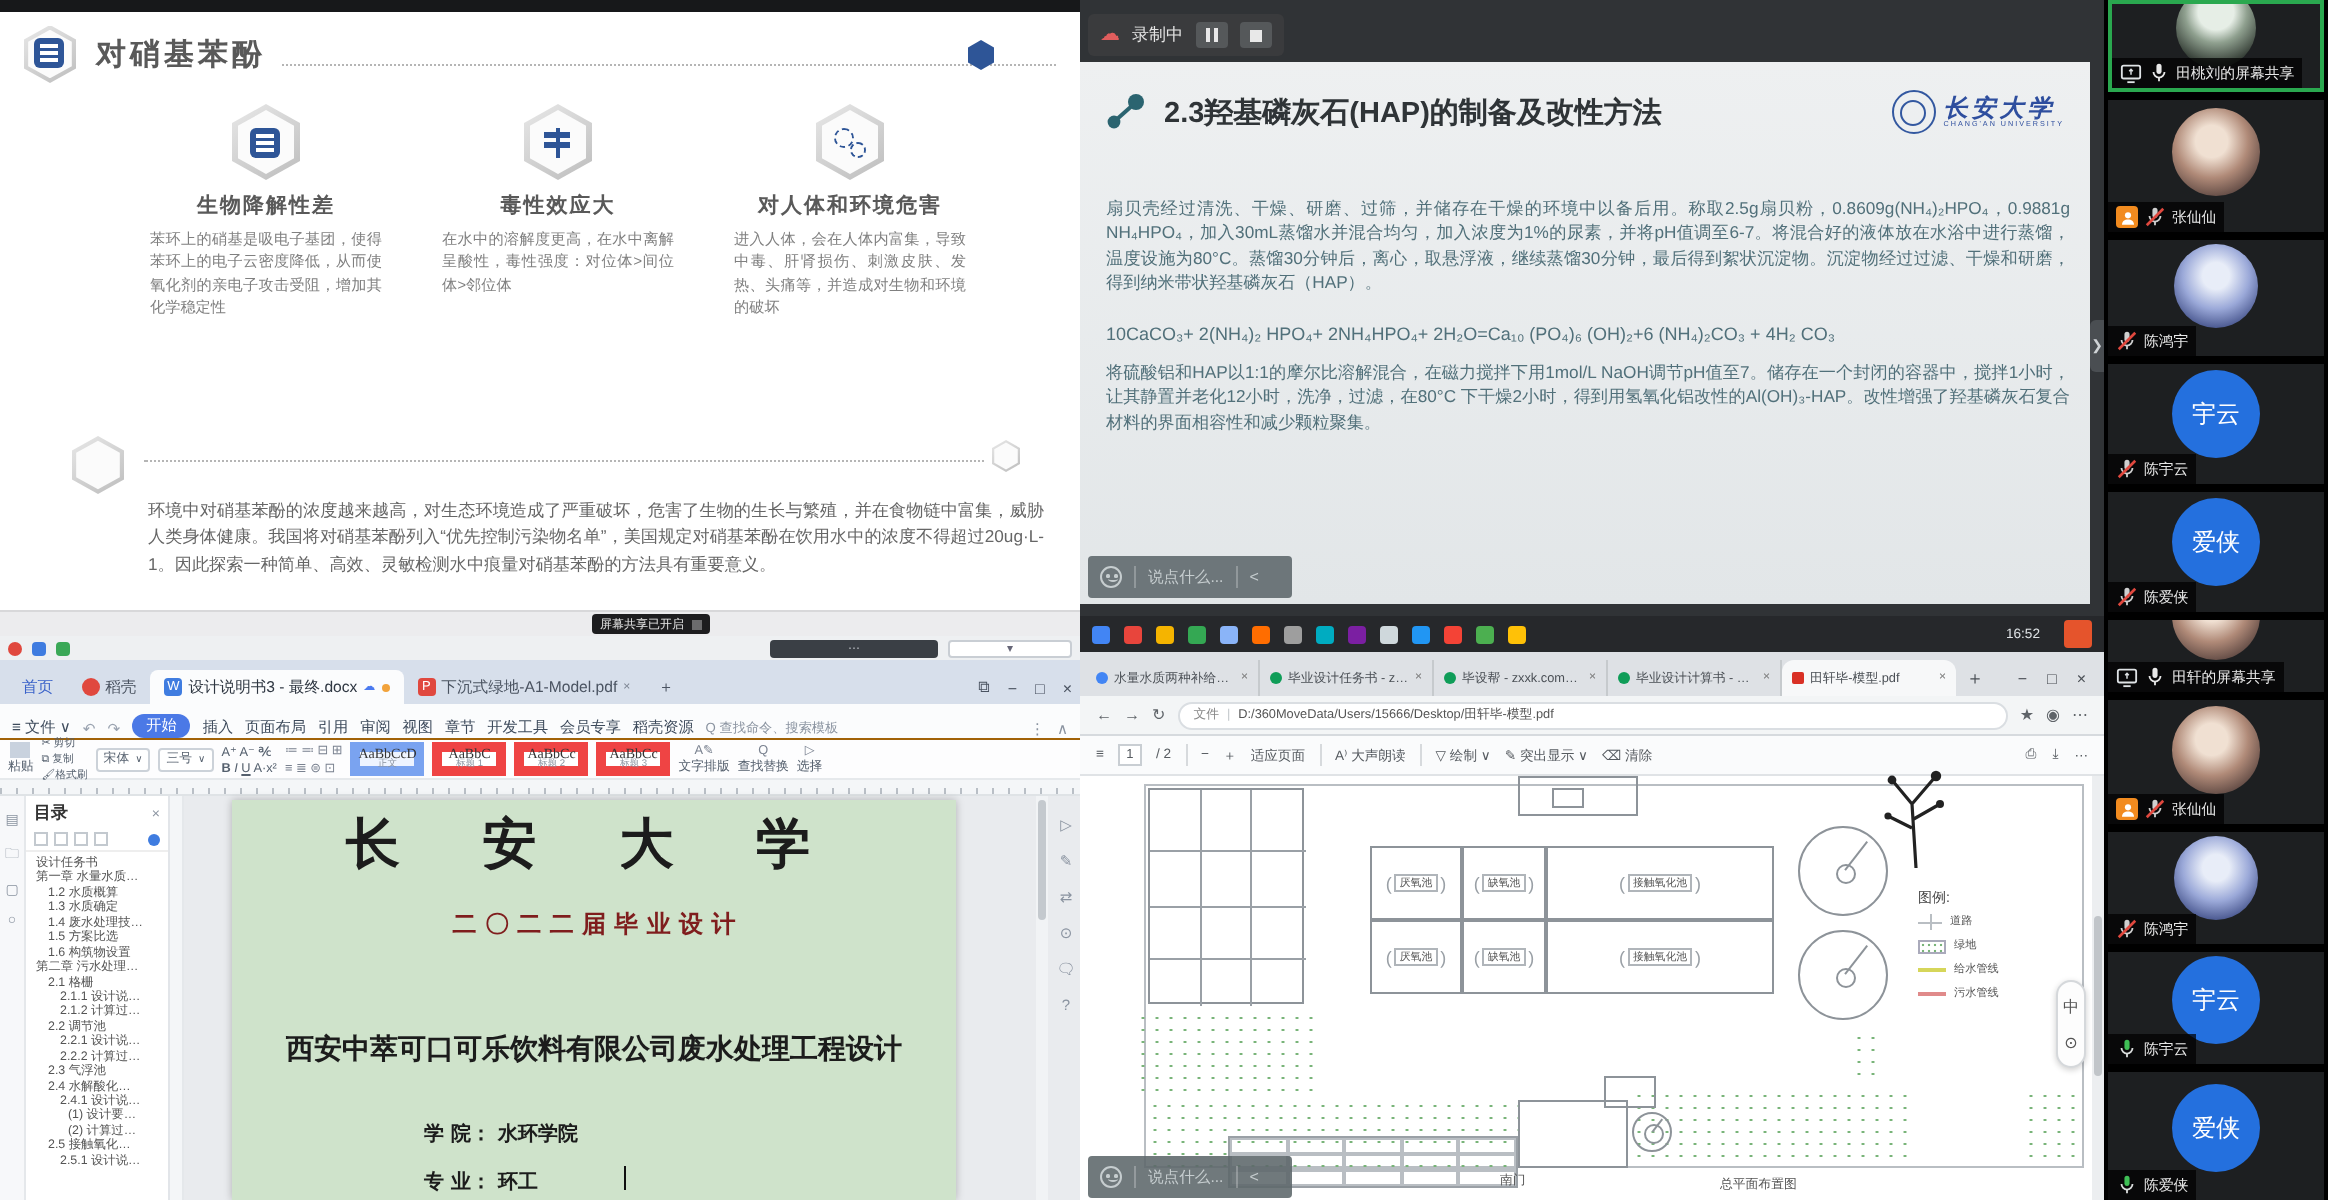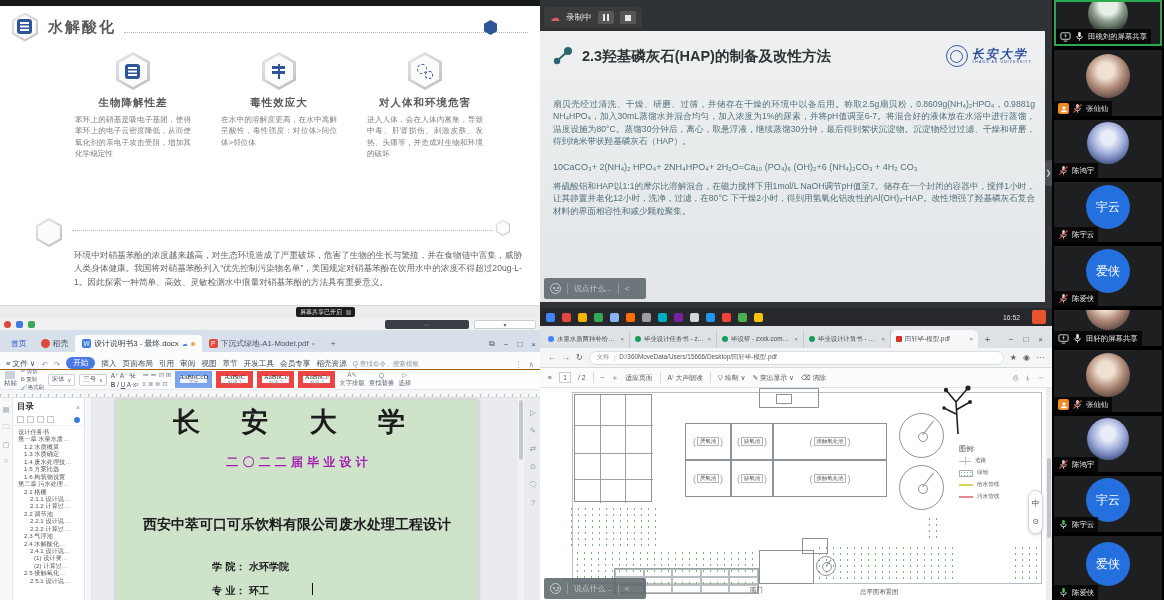--- a/index.html
+++ b/index.html
@@ -164,21 +164,21 @@
 
   <section class="abs left-slide">
     <div class="abs ls-topbar"></div>
 
     <div class="abs ls-title-row">
       <div class="hex hex-outer" style="width:26px;height:29px;">
         <div class="hex-inner">
             <span class="glyph-server"></span>
           </div>
       </div>
-      <h1 class="ls-title">水解酸化</h1>
+      <h1 class="ls-title">对硝基苯酚</h1>
       <div class="ls-dotline"></div>
     </div>
     <div class="abs ls-bluehex" style="left:484px;top:20px;"></div>
 
     <div class="abs ls-cols">
       <div class="ls-col">
         <div class="hex hex-outer" style="width:34px;height:38px;">
           <div class="hex-inner">
               <span class="glyph-server"></span>
             </div>
@@ -384,21 +384,21 @@
           <div style="padding-left:19px;">(2) 计算过…</div>
           <div style="padding-left:9px;">2.5 接触氧化…</div>
           <div style="padding-left:15px;">2.5.1 设计说…</div>
         </div>
       </div>
 
       <div class="abs vruler"></div>
 
       <div class="abs wpage">
         <div class="abs calli" style="left:0;top:4px;width:362px;text-align:center;font-size:27px;letter-spacing:16px;color:#1c1c1c;">长 安 大 学</div>
-        <div class="abs calli" style="left:0;top:54px;width:362px;text-align:center;font-size:12px;color:#a21caf;">二 〇 二 二 届 毕 业 设 计</div>
+        <div class="abs calli" style="left:0;top:54px;width:362px;text-align:center;font-size:12px;color:#7f1d1d;">二 〇 二 二 届 毕 业 设 计</div>
         <div class="abs calli" style="left:0;top:116px;width:362px;text-align:center;font-size:14px;font-weight:bold;color:#1c1c1c;">西安中萃可口可乐饮料有限公司废水处理工程设计</div>
         <div class="abs calli" style="left:96px;top:160px;font-size:10px;color:#1c1c1c;">学    院：  水环学院</div>
         <div class="abs calli" style="left:96px;top:184px;font-size:10px;color:#1c1c1c;">专    业：  环工</div>
         <div class="abs" style="left:196px;top:183px;width:1px;height:12px;background:#111;"></div>
       </div>
 
       <div class="abs wscroll">
           <i></i>
         </div>
       <div class="abs wside">

